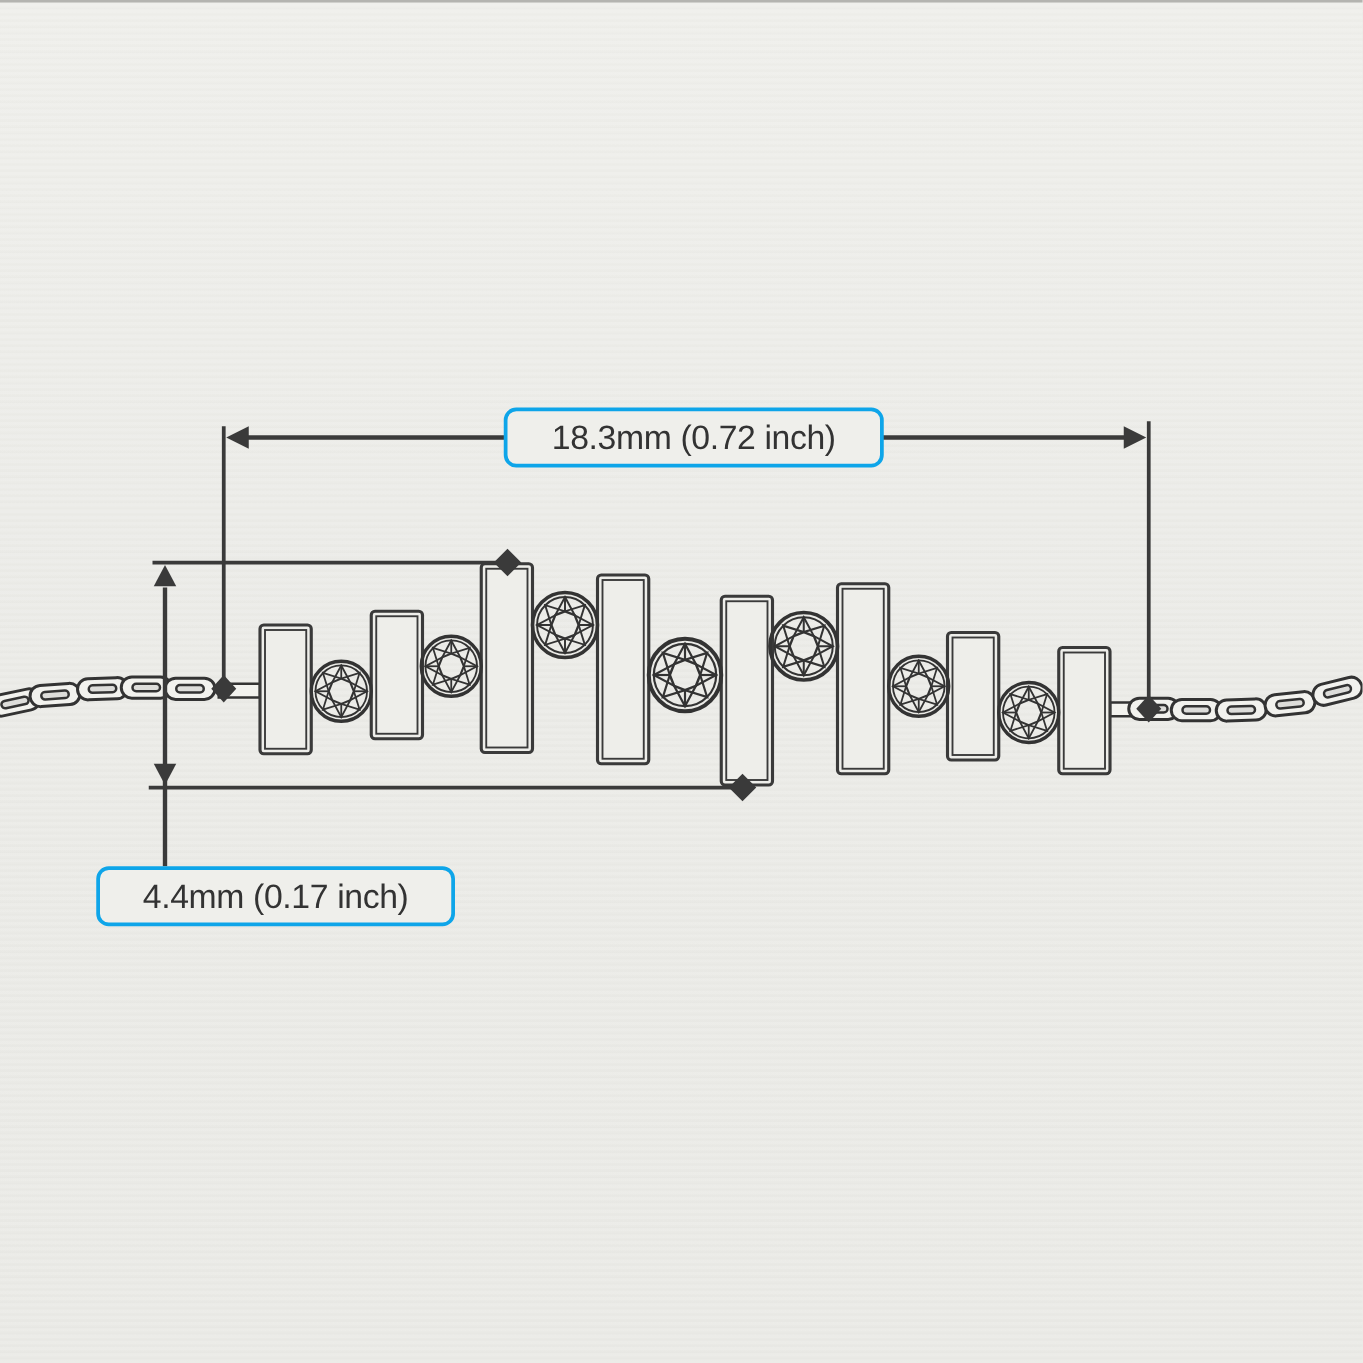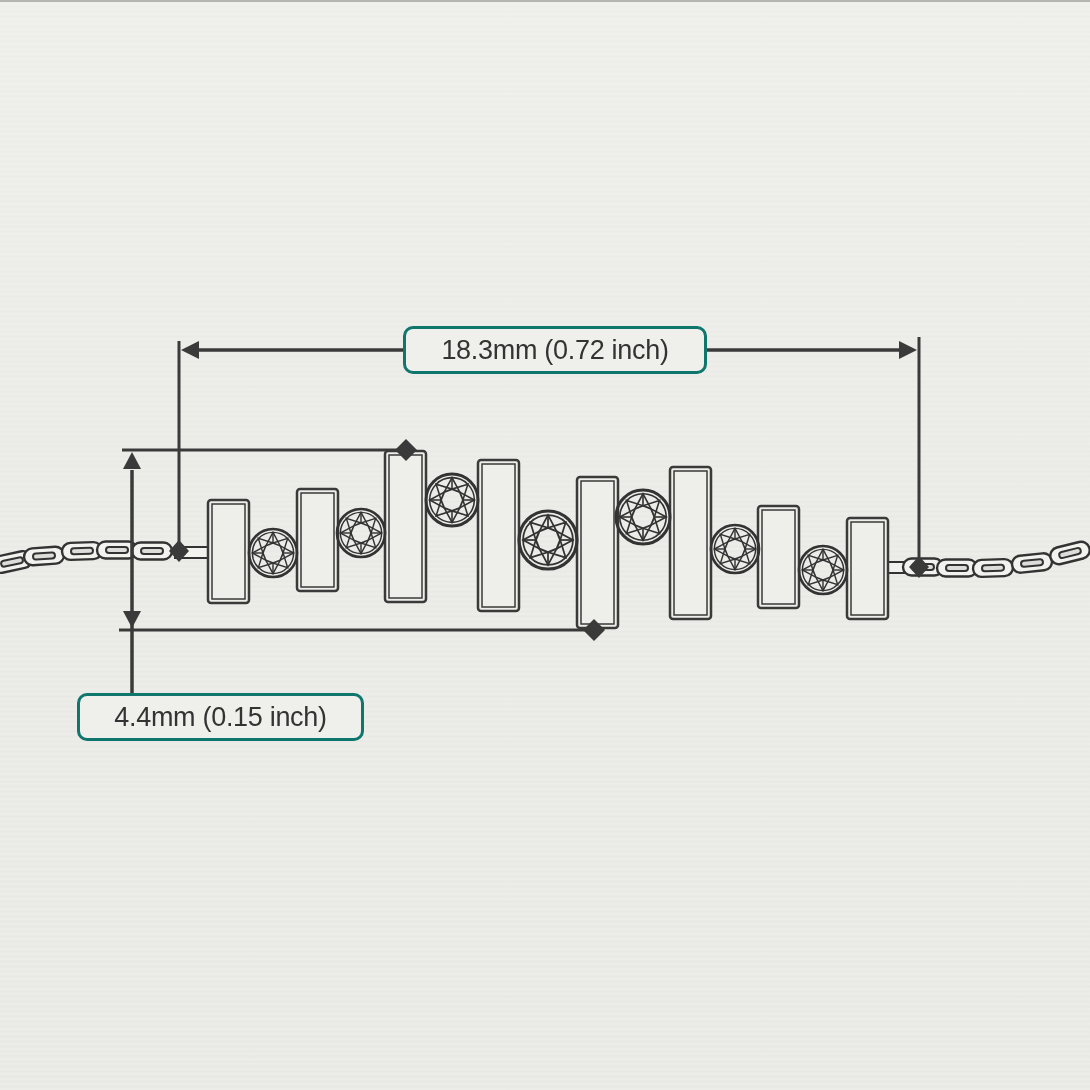--- a/index.html
+++ b/index.html
@@ -14,21 +14,21 @@
       background:
         repeating-linear-gradient(0deg, rgba(255,255,255,0.08) 0px, rgba(255,255,255,0.08) 2px, rgba(0,0,0,0.012) 3px, rgba(0,0,0,0.0) 5px),
         linear-gradient(180deg, #efefeb 0%, #ebebe7 50%, #eaeae6 100%);
       border-top: 2px solid #b4b4b0;
       box-sizing: border-box;
     }
     svg.drawing { position: absolute; left: 0; top: 0; }
     .dim-label {
       position: absolute;
       box-sizing: border-box;
-      border: 3px solid #0f766e;
+      border: 3px solid #0ea5e9;
       border-radius: 10px;
       background: #efefeb;
       color: #333333;
       font-size: 27px;
       line-height: 1;
       display: flex; align-items: center; justify-content: center;
       letter-spacing: -0.3px;
     }
     #width-label { left: 403px; top: 326px; width: 304px; height: 48px; }
     #height-label { left: 77px; top: 693px; width: 287px; height: 48px; }
@@ -133,13 +133,13 @@
     <line x1="119" y1="630" x2="594" y2="630" stroke-width="3"></line>
     <line x1="132" y1="470" x2="132" y2="693" stroke-width="3.5"></line>
     <polygon points="132,452 123,469 141,469" stroke="none"></polygon>
     <polygon points="132,628 123,611 141,611" stroke="none"></polygon>
     <polygon points="406,439 417,450 406,461 395,450" stroke="none"></polygon>
     <polygon points="594,619 605,630 594,641 583,630" stroke="none"></polygon>
   </g>
 </svg>
 
 <div id="width-label" class="dim-label">18.3mm (0.72 inch)</div>
-<div id="height-label" class="dim-label">4.4mm (0.15 inch)</div>
+<div id="height-label" class="dim-label">4.4mm (0.17 inch)</div>
 
 </body></html>

